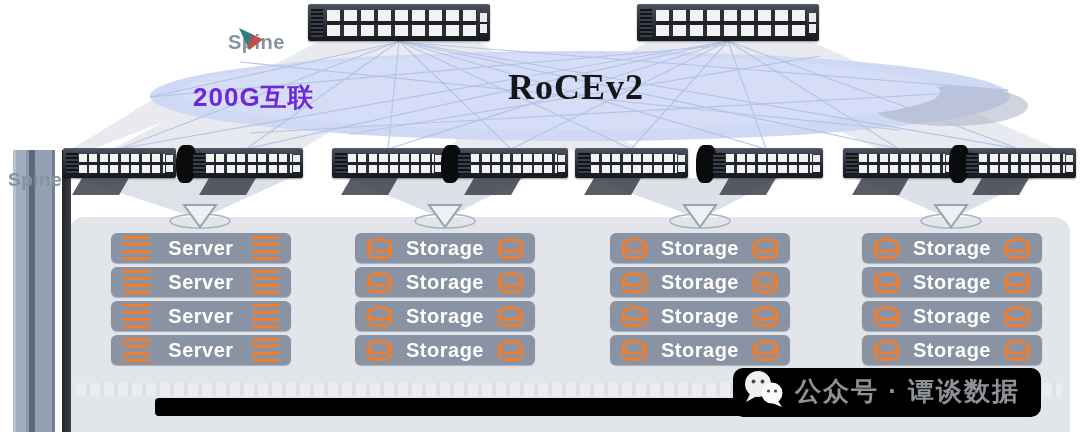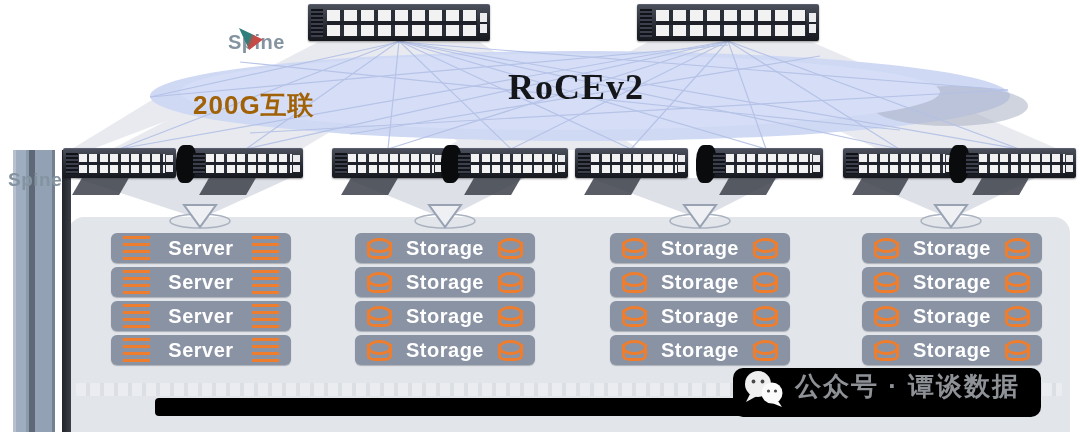--- a/index.html
+++ b/index.html
@@ -21,22 +21,22 @@
            background:linear-gradient(90deg,#23252b,#3c3f47); z-index:2; }
 
   
   .lbl { position:absolute; color:#8493a0; font-weight:700; z-index:3; letter-spacing:.5px;margin-top:24px; }
   .lbl-spine { left:228px; top:7px;  font-size:20px; }
   .lbl-leaf  { left:8px;   top:145px; font-size:19px; }
   .flag-icon { position:absolute; left:239px; top:28px; width:24px; height:22px; z-index:3;
            background:linear-gradient(115deg,#2e7f7c 42%,#c64a45 58%);
            clip-path:polygon(0 0,100% 52%,42% 100%); }
 
-  .lbl-interconnect { position:absolute; left:193px; top:88px; font-size:26px; font-weight:700;
-           color:#a16207; z-index:5; letter-spacing:1px;text-align:right; }
+  .lbl-interconnect { position:absolute; left:193px; top:80px; font-size:26px; font-weight:700;
+           color:#6d28d9; z-index:5; letter-spacing:1px;text-align:right; }
   .lbl-protocol { position:absolute; left:508px; top:66px; font-size:36px; font-weight:700;
            color:#15161a; z-index:5; letter-spacing:1px;font-family:Liberation Serif, serif; }
 
   
   .switch { position:absolute; z-index:4; border-radius:2px;
            background:linear-gradient(180deg,#4a4f5b 0,#23262e 65%,#17191f 100%);
            border-top:1px solid #5a6070; box-shadow:0 1px 2px rgba(0,0,0,.4); }
   .sw-vent { position:absolute; left:3px; top:4px; bottom:4px; width:12px;
            background:repeating-linear-gradient(180deg,#101218 0 2px,#3b404c 2px 4px); }
   .sw-ports { position:absolute; left:19px; right:13px; top:5px; bottom:5px;
@@ -71,21 +71,21 @@
 
   
   #mesh { position:absolute; left:0; top:0; z-index:2; }
 
   
   .redact-bar { position:absolute; left:155px; top:398px; width:880px; height:18px;
            background:#000; border-radius:4px; z-index:6; }
   .wm-backdrop { position:absolute; left:733px; top:368px; width:308px; height:49px;
            background:#000; border-radius:10px; z-index:6; }
   .watermark { position:absolute; left:741px; top:369px; z-index:7; display:flex;
-           align-items:flex-start; gap:8px; }
+           align-items:flex-end; gap:8px; }
   .wm-text { color:#8e9196; font-size:26px; font-weight:600; letter-spacing:2px;
            white-space:nowrap; }
 </style>
 </head>
 <body>
 
 <div id="stage">
 
   <div class="panel">
     <div class="panel-stripes"></div>

